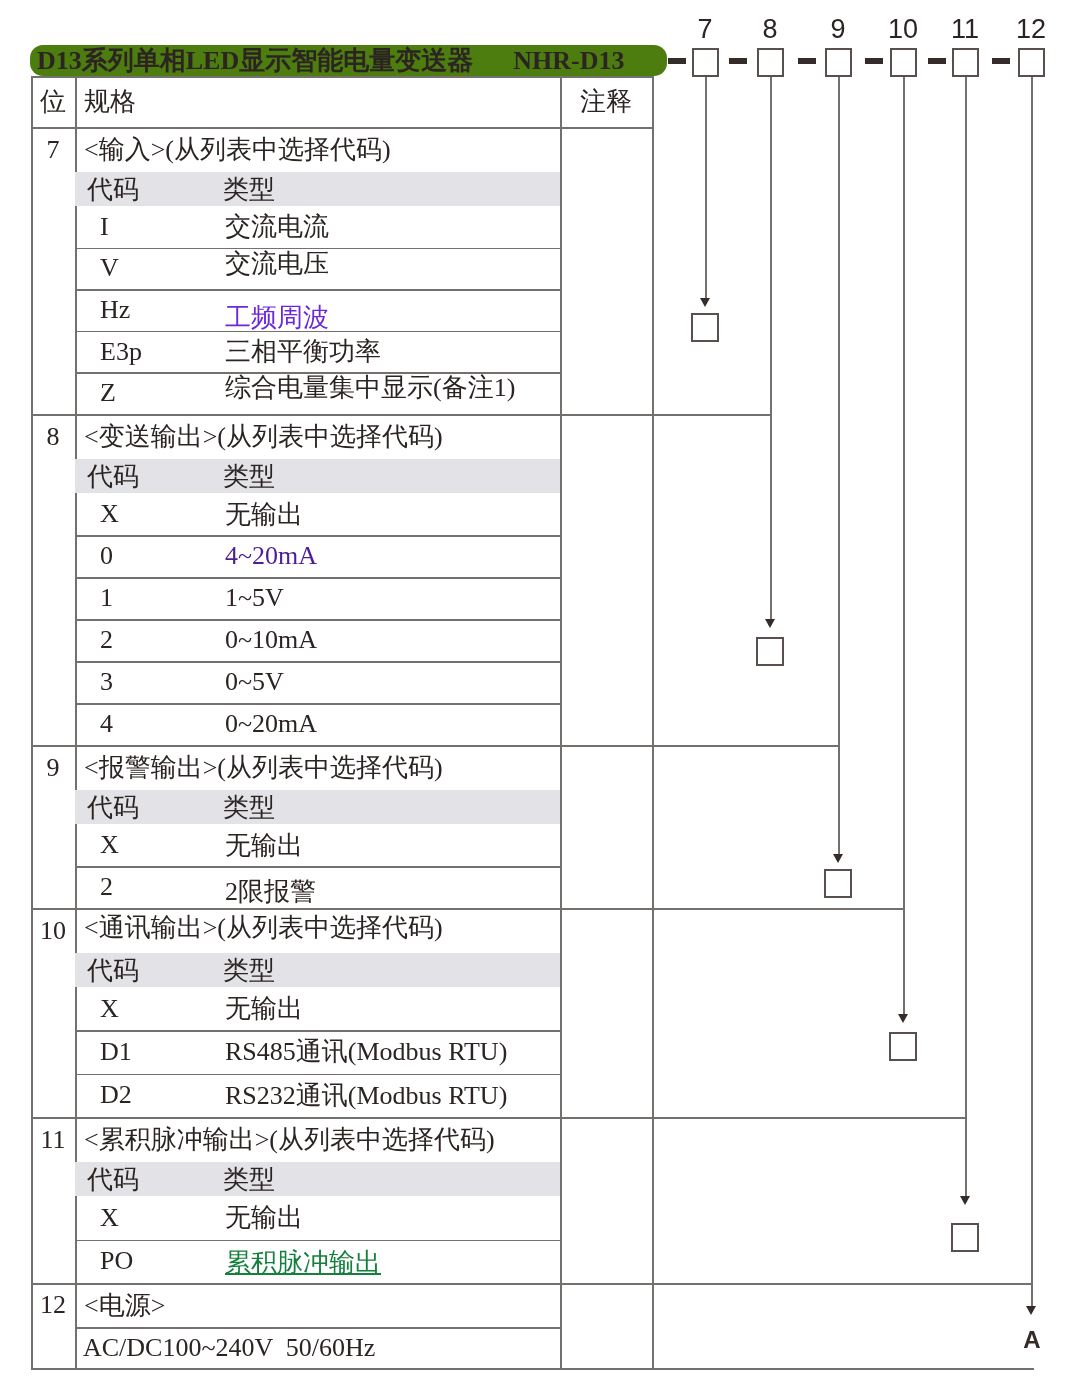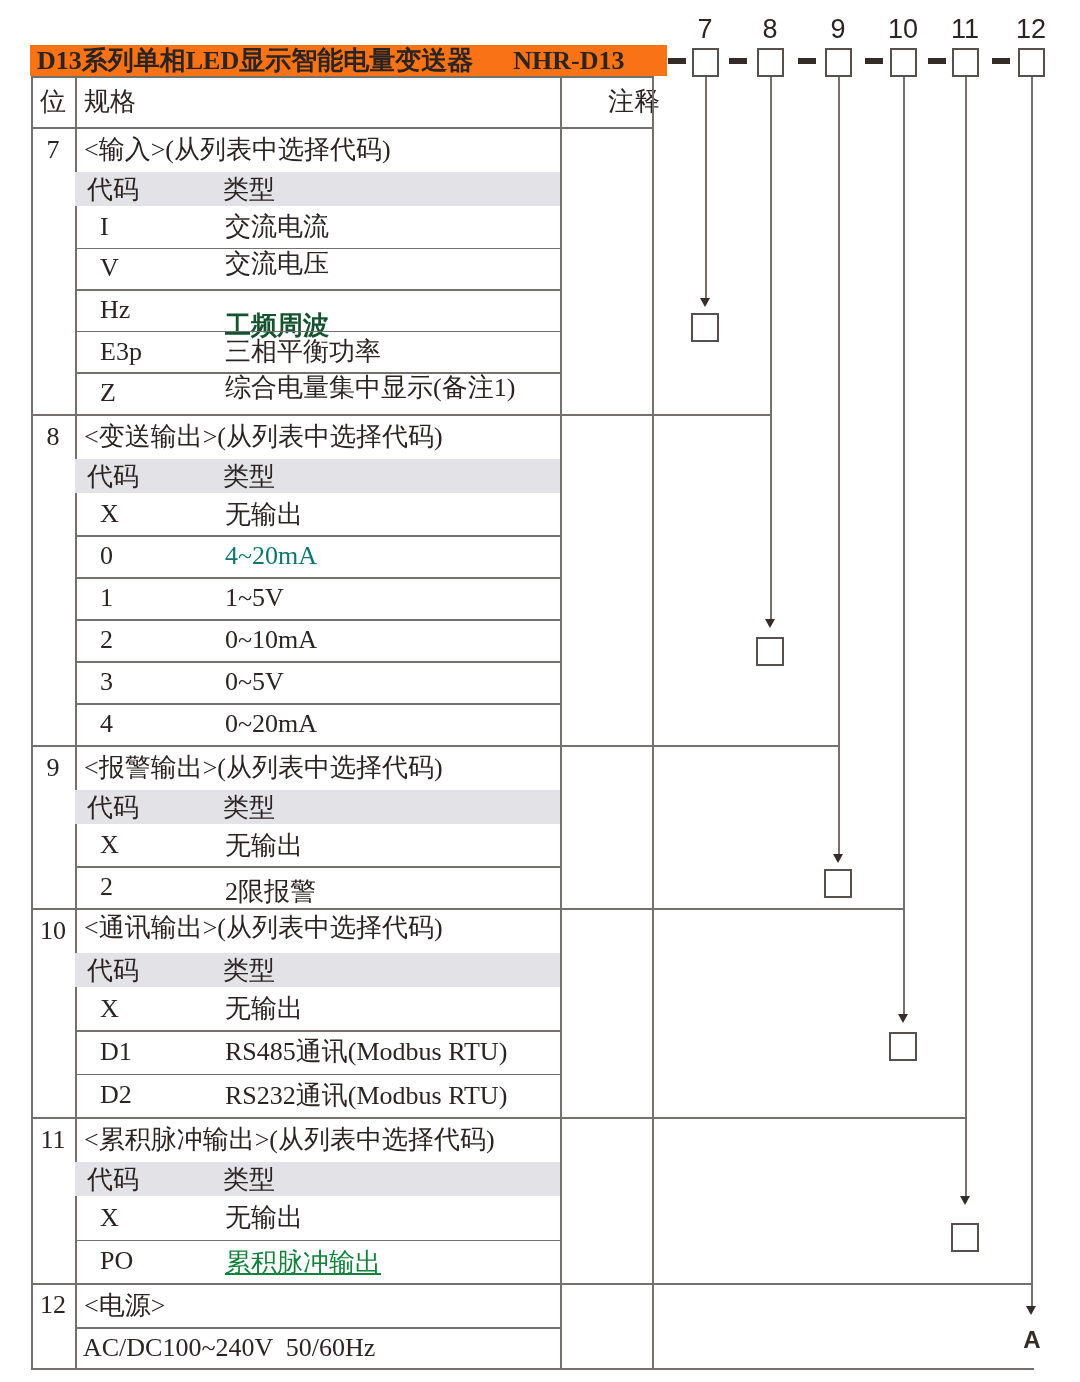--- a/index.html
+++ b/index.html
@@ -11,41 +11,41 @@
   .vline{position:absolute;width:1.6px;background:#74706e;}
   .band{position:absolute;background:#e3e3e7;}
   .sq{position:absolute;box-sizing:border-box;border:2px solid #57504d;background:#ffffff;}
   .arr{position:absolute;width:0;height:0;border-left:5.5px solid transparent;
        border-right:5.5px solid transparent;border-top:9.5px solid #332c29;}
   .dash{position:absolute;height:6px;background:#332c29;}
   .txt{position:absolute;display:flex;align-items:center;font-size:26px;white-space:pre;}
   .ctr{justify-content:center;text-align:center;}
   .sans{font-family:"Liberation Sans","DejaVu Sans",sans-serif;}
   .title-band{
-    position:absolute;left:30px;top:45px;width:637px;height:31px;background:#f97316;
-    display:flex;align-items:center;font-weight:bold;font-size:26px;white-space:pre;
+    position:absolute;left:30px;top:45px;width:637px;height:31px;background:#4d7c0f;
+    display:flex;align-items:center;font-weight:bold;font-size:26px;white-space:pre;border-radius:13px;
   }
   .title-band .product{margin-left:7px;}
   .title-band .model{margin-left:40px;}
   .num-label{font-size:27px;color:#332c29;}
   .end-a{font-weight:bold;font-size:24px;color:#332c29;}
 </style>
 </head>
 <body>
 
 <div class="page">
 
   <div class="title-band">
     <span class="product">D13系列单相LED显示智能电量变送器</span>
     <span class="model">NHR-D13</span>
   </div>
 
   <div class="txt ctr" style="left:31px;top:76px;width:44px;height:51px;">位</div>
   <div class="txt" style="left:84px;top:76px;height:51px;">规格</div>
-  <div class="txt ctr" style="left:560px;top:76px;width:92px;height:51px;margin-left:28px;">注释</div>
+  <div class="txt ctr" style="left:560px;top:76px;width:92px;height:51px;">注释</div>
 
   <div class="txt ctr sans end-a" style="left:1013px;top:1324px;width:38px;height:32px;">A</div>
 
   <div id="built">
       <div class="vline" style="left: 31px; top: 76px; height: 1292px; background: rgb(116, 112, 110);"></div>
       <div class="vline" style="left: 75px; top: 76px; height: 1292px; background: rgb(116, 112, 110);"></div>
       <div class="vline" style="left: 560px; top: 76px; height: 1292px; background: rgb(116, 112, 110);"></div>
       <div class="vline" style="left: 652px; top: 76px; height: 1292px; background: rgb(116, 112, 110);"></div>
       <div class="hline" style="left: 31px; top: 76px; width: 621px; background: rgb(116, 112, 110);"></div>
       <div class="hline" style="left: 31px; top: 127px; width: 621px; background: rgb(116, 112, 110);"></div>
@@ -60,37 +60,37 @@
       <div class="band" style="left: 75px; top: 172px; width: 485px; height: 34px; background: rgb(227, 227, 231);"></div>
       <div class="txt" style="left: 87px; top: 172px; height: 34px; color: rgb(43, 36, 34);">代码</div>
       <div class="txt" style="left: 223px; top: 172px; height: 34px; color: rgb(43, 36, 34);">类型</div>
       <div class="txt" style="left: 100px; top: 206px; height: 41.6px; color: rgb(43, 36, 34);">I</div>
       <div class="txt" style="left: 225px; top: 206px; height: 41.6px; color: rgb(43, 36, 34);">交流电流</div>
       <div class="hline" style="left: 75px; top: 247.6px; width: 485px; background: rgb(116, 112, 110);"></div>
       <div class="txt" style="left: 100px; top: 247.6px; height: 41.6px; color: rgb(43, 36, 34);">V</div>
       <div class="txt" style="left: 225px; top: 247.6px; height: 31px; color: rgb(43, 36, 34);">交流电压</div>
       <div class="hline" style="left: 75px; top: 289.2px; width: 485px; background: rgb(116, 112, 110);"></div>
       <div class="txt" style="left: 100px; top: 289.2px; height: 41.6px; color: rgb(43, 36, 34);">Hz</div>
-      <div class="txt" style="left: 225px; top: 305px; height: 41.6px; color: #14532d; font-weight: bold;">工频周波</div>
+      <div class="txt" style="left: 225px; top: 297px; height: 41.6px; color: #6d28d9;">工频周波</div>
       <div class="hline" style="left: 75px; top: 330.8px; width: 485px; background: rgb(116, 112, 110);"></div>
       <div class="txt" style="left: 100px; top: 330.8px; height: 41.6px; color: rgb(43, 36, 34);">E3p</div>
       <div class="txt" style="left: 225px; top: 330.8px; height: 41.6px; color: rgb(43, 36, 34);">三相平衡功率</div>
       <div class="hline" style="left: 75px; top: 372.4px; width: 485px; background: rgb(116, 112, 110);"></div>
       <div class="txt" style="left: 100px; top: 372.4px; height: 41.6px; color: rgb(43, 36, 34);">Z</div>
       <div class="txt" style="left: 225px; top: 372.4px; height: 31px; color: rgb(43, 36, 34);">综合电量集中显示(备注1)</div>
       <div class="txt ctr" style="left: 31px; top: 414px; height: 45px; color: rgb(43, 36, 34); width: 44px;">8</div>
       <div class="txt" style="left: 84px; top: 414px; height: 45px; color: rgb(43, 36, 34);">&lt;变送输出&gt;(从列表中选择代码)</div>
       <div class="band" style="left: 75px; top: 459px; width: 485px; height: 34px; background: rgb(227, 227, 231);"></div>
       <div class="txt" style="left: 87px; top: 459px; height: 34px; color: rgb(43, 36, 34);">代码</div>
       <div class="txt" style="left: 223px; top: 459px; height: 34px; color: rgb(43, 36, 34);">类型</div>
       <div class="txt" style="left: 100px; top: 493px; height: 42px; color: rgb(43, 36, 34);">X</div>
       <div class="txt" style="left: 225px; top: 493px; height: 42px; color: rgb(43, 36, 34);">无输出</div>
       <div class="hline" style="left: 75px; top: 535px; width: 485px; background: rgb(116, 112, 110);"></div>
       <div class="txt" style="left: 100px; top: 535px; height: 42px; color: rgb(43, 36, 34);">0</div>
-      <div class="txt" style="left: 225px; top: 535px; height: 42px; color: #0f766e;">4~20mA</div>
+      <div class="txt" style="left: 225px; top: 535px; height: 42px; color: #4c1d95;">4~20mA</div>
       <div class="hline" style="left: 75px; top: 577px; width: 485px; background: rgb(116, 112, 110);"></div>
       <div class="txt" style="left: 100px; top: 577px; height: 42px; color: rgb(43, 36, 34);">1</div>
       <div class="txt" style="left: 225px; top: 577px; height: 42px; color: rgb(43, 36, 34);">1~5V</div>
       <div class="hline" style="left: 75px; top: 619px; width: 485px; background: rgb(116, 112, 110);"></div>
       <div class="txt" style="left: 100px; top: 619px; height: 42px; color: rgb(43, 36, 34);">2</div>
       <div class="txt" style="left: 225px; top: 619px; height: 42px; color: rgb(43, 36, 34);">0~10mA</div>
       <div class="hline" style="left: 75px; top: 661px; width: 485px; background: rgb(116, 112, 110);"></div>
       <div class="txt" style="left: 100px; top: 661px; height: 42px; color: rgb(43, 36, 34);">3</div>
       <div class="txt" style="left: 225px; top: 661px; height: 42px; color: rgb(43, 36, 34);">0~5V</div>
       <div class="hline" style="left: 75px; top: 703px; width: 485px; background: rgb(116, 112, 110);"></div>

